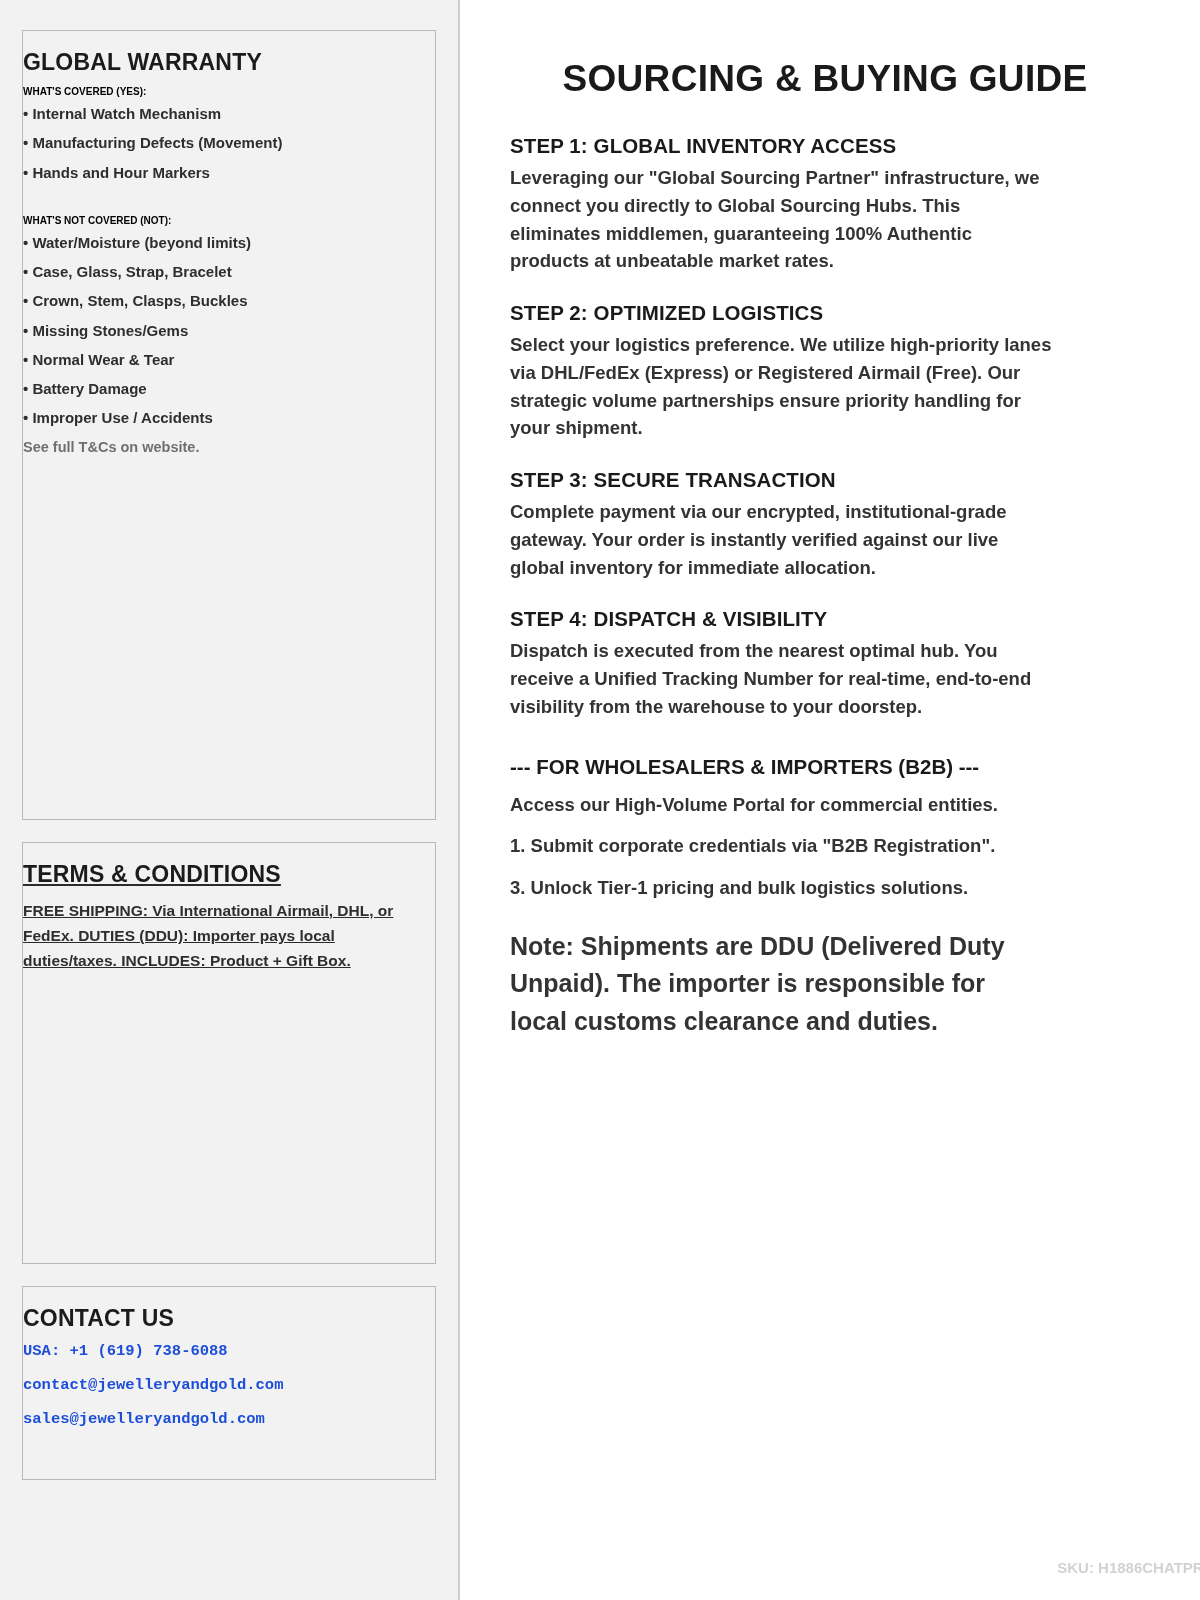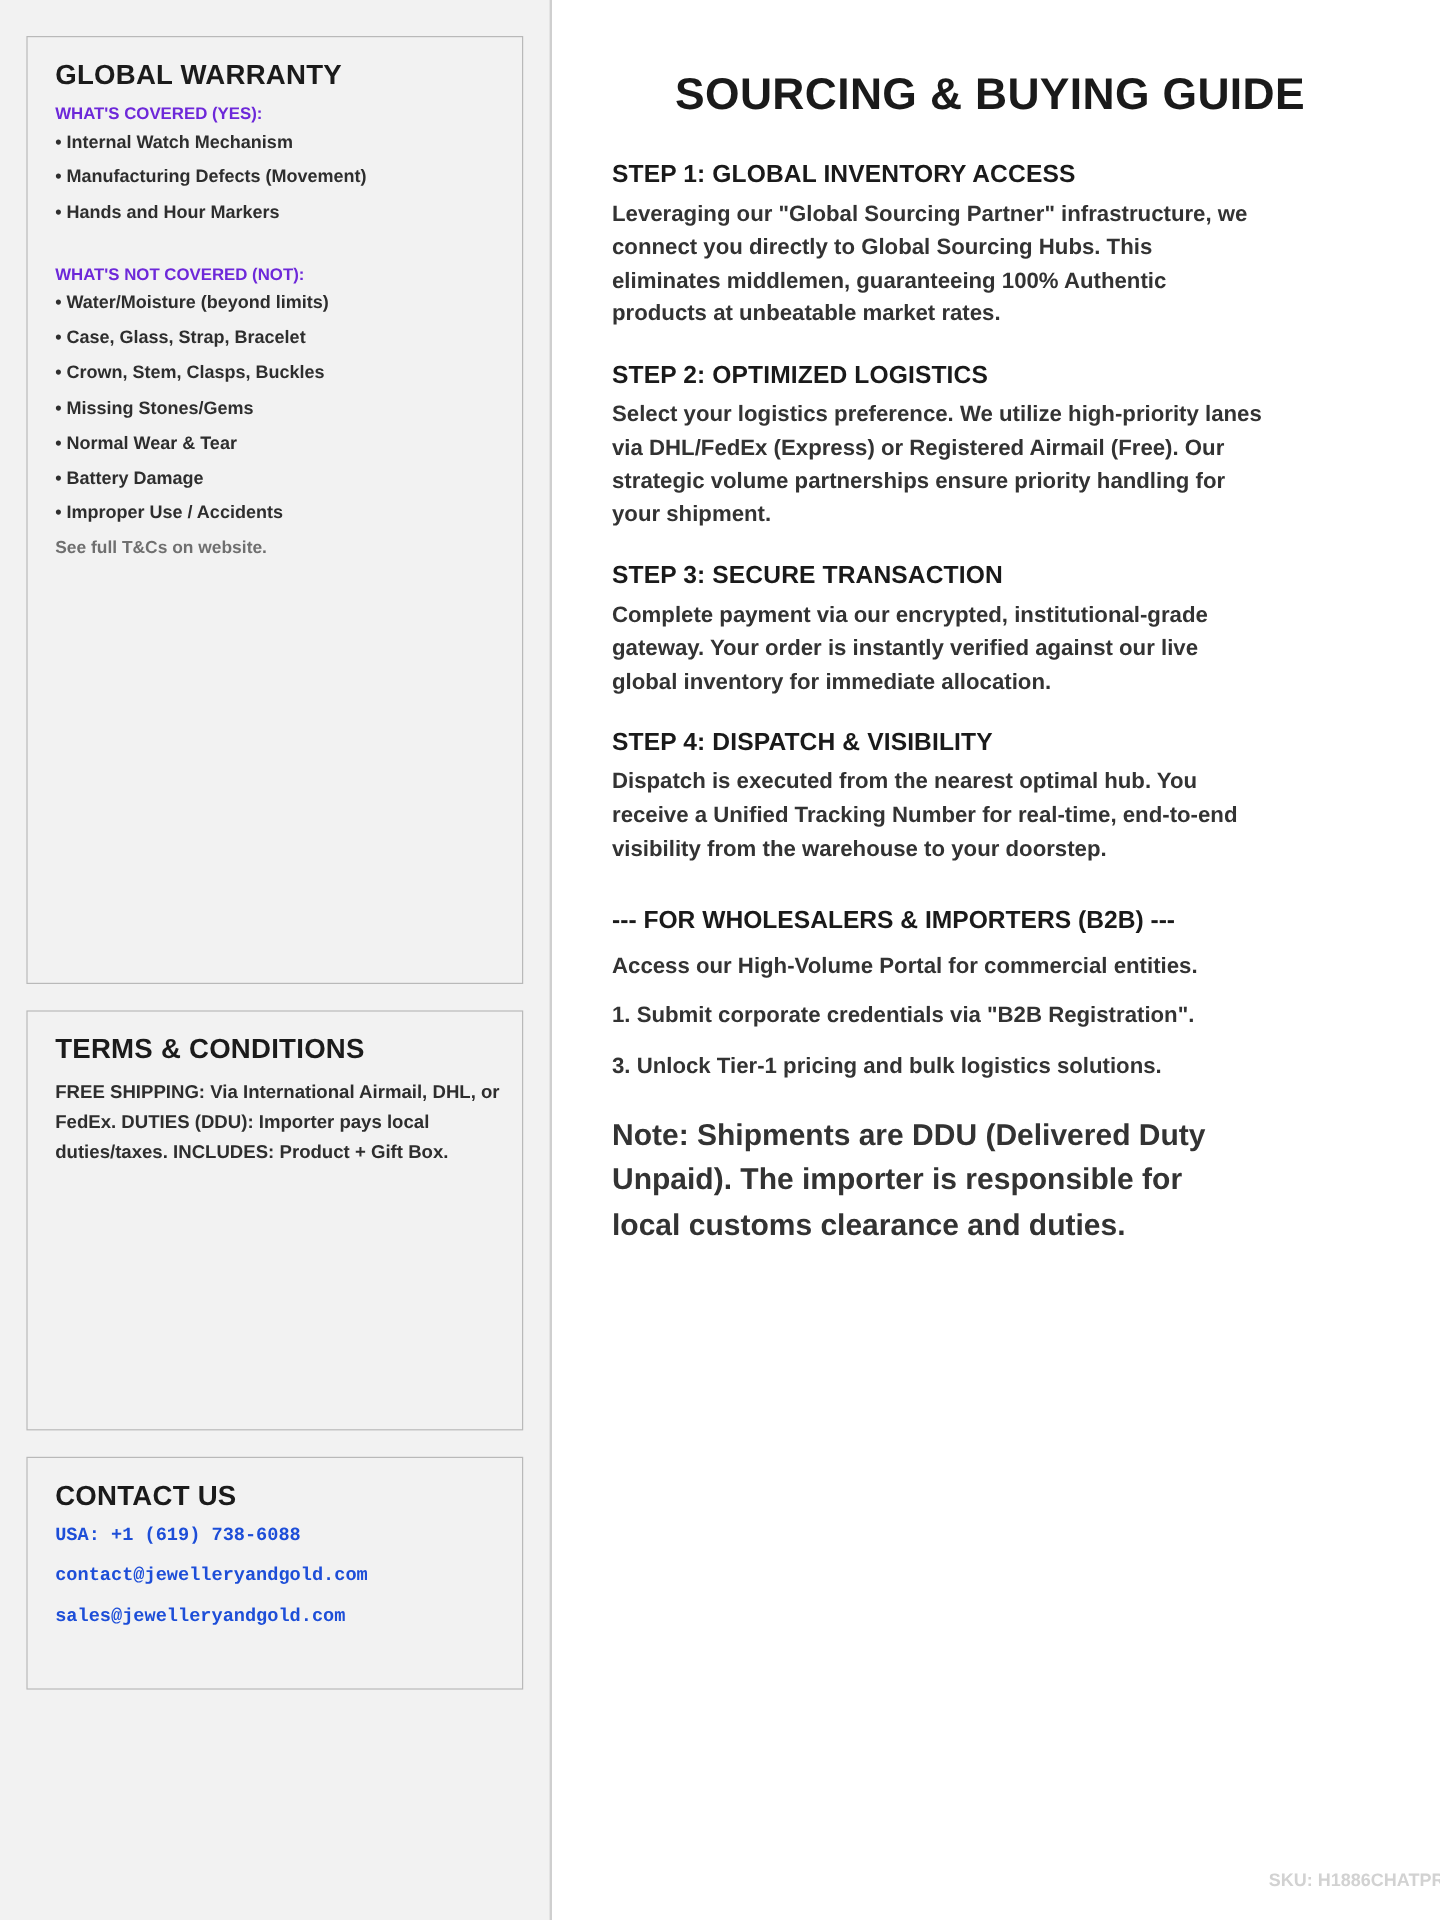--- a/index.html
+++ b/index.html
@@ -29,37 +29,37 @@
     box-sizing: border-box;
     padding: 30px 22px 20px 22px;
     display: flex;
     flex-direction: column;
     gap: 22px;
   }
   .panel {
     border: 1px solid #b9b9b9;
     background: #f2f2f2;
     box-sizing: border-box;
-    padding: 18px 18px 18px 23px;
+    padding: 18px 18px 18px 0;
   }
   .panel-warranty { height: 790px; }
-  .panel-terms { height: 350px; }
+  .panel-terms { height: 422px; text-decoration: underline; }
   .panel-contact { height: 194px; }
 
   .panel-title {
     font-size: 23px;
     font-weight: bold;
     letter-spacing: .2px;
     color: #1b1b1b;
     margin: 0 0 10px 0;
   }
   .sub-head {
-    font-size: 14px;
-    font-weight: bold;
-    color: #6d28d9;
+    font-size: 10px;
+    font-weight: bold;
+    color: #000000;
     margin: 0 0 8px 0;
   }
   .bullet {
     font-size: 15px;
     font-weight: bold;
     color: #2e2e2e;
     margin: 0 0 12px 0;
     line-height: 1.15;
   }
   .gap-block { height: 22px; }

